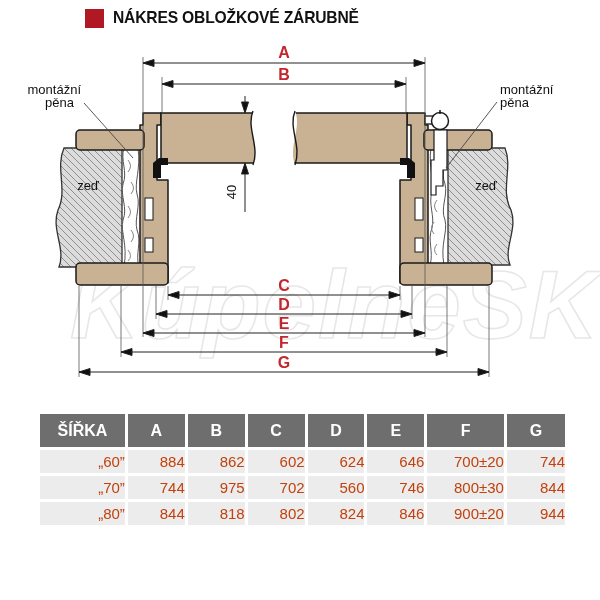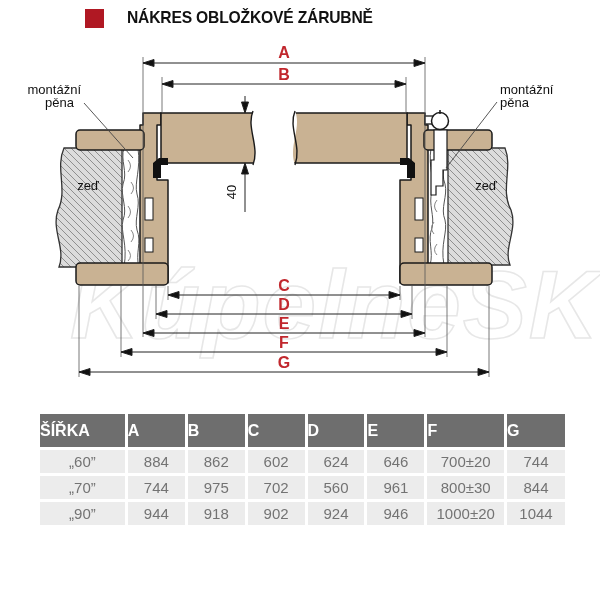--- a/index.html
+++ b/index.html
@@ -1,40 +1,40 @@
 <!DOCTYPE html>
 <html><head>
 <meta charset="utf-8">
 <style>
   html,body{margin:0;padding:0;}
   body{
     width:600px;height:600px;position:relative;background:#fff;
     font-family:"Liberation Sans", sans-serif;overflow:hidden;
   }
   
-  .title-row{position:absolute;left:85px;top:8px;display:flex;align-items:center;gap:23px;}
+  .title-row{position:absolute;left:85px;top:8px;display:flex;align-items:center;gap:9px;}
   .title-bullet{width:19px;height:19px;background:#b01823;}
   .title-text{
     font-size:17px;font-weight:bold;color:#111;white-space:nowrap;
     transform:scaleX(.92);transform-origin:left center;letter-spacing:-.2px;
   }
   
   .diagram{position:absolute;left:0;top:30px;width:600px;height:380px;}
   
   .spec-table{
     position:absolute;left:37px;top:411px;width:531px;
     border-collapse:separate;border-spacing:3px;table-layout:fixed;
   }
   .spec-table th{
     background:#6e6e6e;color:#fff;font-weight:bold;font-size:16px;
-    height:33px;text-align:left;vertical-align:middle;padding:0;
+    height:33px;text-align:center;vertical-align:middle;padding:0;
   }
   .spec-table td{
-    background:#ececec;color:#737373;font-size:15px;height:23px;
-    text-align:center;vertical-align:middle;padding:0;white-space:nowrap;
+    background:#ececec;color:#c2410c;font-size:15px;height:23px;
+    text-align:right;vertical-align:middle;padding:0;white-space:nowrap;
   }
   .col-sirka{width:82px;} .col-dim{width:55px;} .col-f{width:74px;} .col-g{width:56px;}
 </style>
 </head>
 <body>
 
 <div class="title-row">
   <div class="title-bullet"></div>
   <div class="title-text">NÁKRES OBLOŽKOVÉ ZÁRUBNĚ</div>
 </div>
@@ -208,28 +208,28 @@
       <td>646</td>
       <td>700±20</td>
       <td>744</td>
     </tr>
     <tr>
       <td>„70”</td>
       <td>744</td>
       <td>975</td>
       <td>702</td>
       <td>560</td>
-      <td>961</td>
+      <td>746</td>
       <td>800±30</td>
       <td>844</td>
     </tr>
     <tr>
-      <td>„90”</td>
+      <td>„80”</td>
+      <td>844</td>
+      <td>818</td>
+      <td>802</td>
+      <td>824</td>
+      <td>846</td>
+      <td>900±20</td>
       <td>944</td>
-      <td>918</td>
-      <td>902</td>
-      <td>924</td>
-      <td>946</td>
-      <td>1000±20</td>
-      <td>1044</td>
     </tr>
   </tbody>
 </table>
 
 </body></html>

